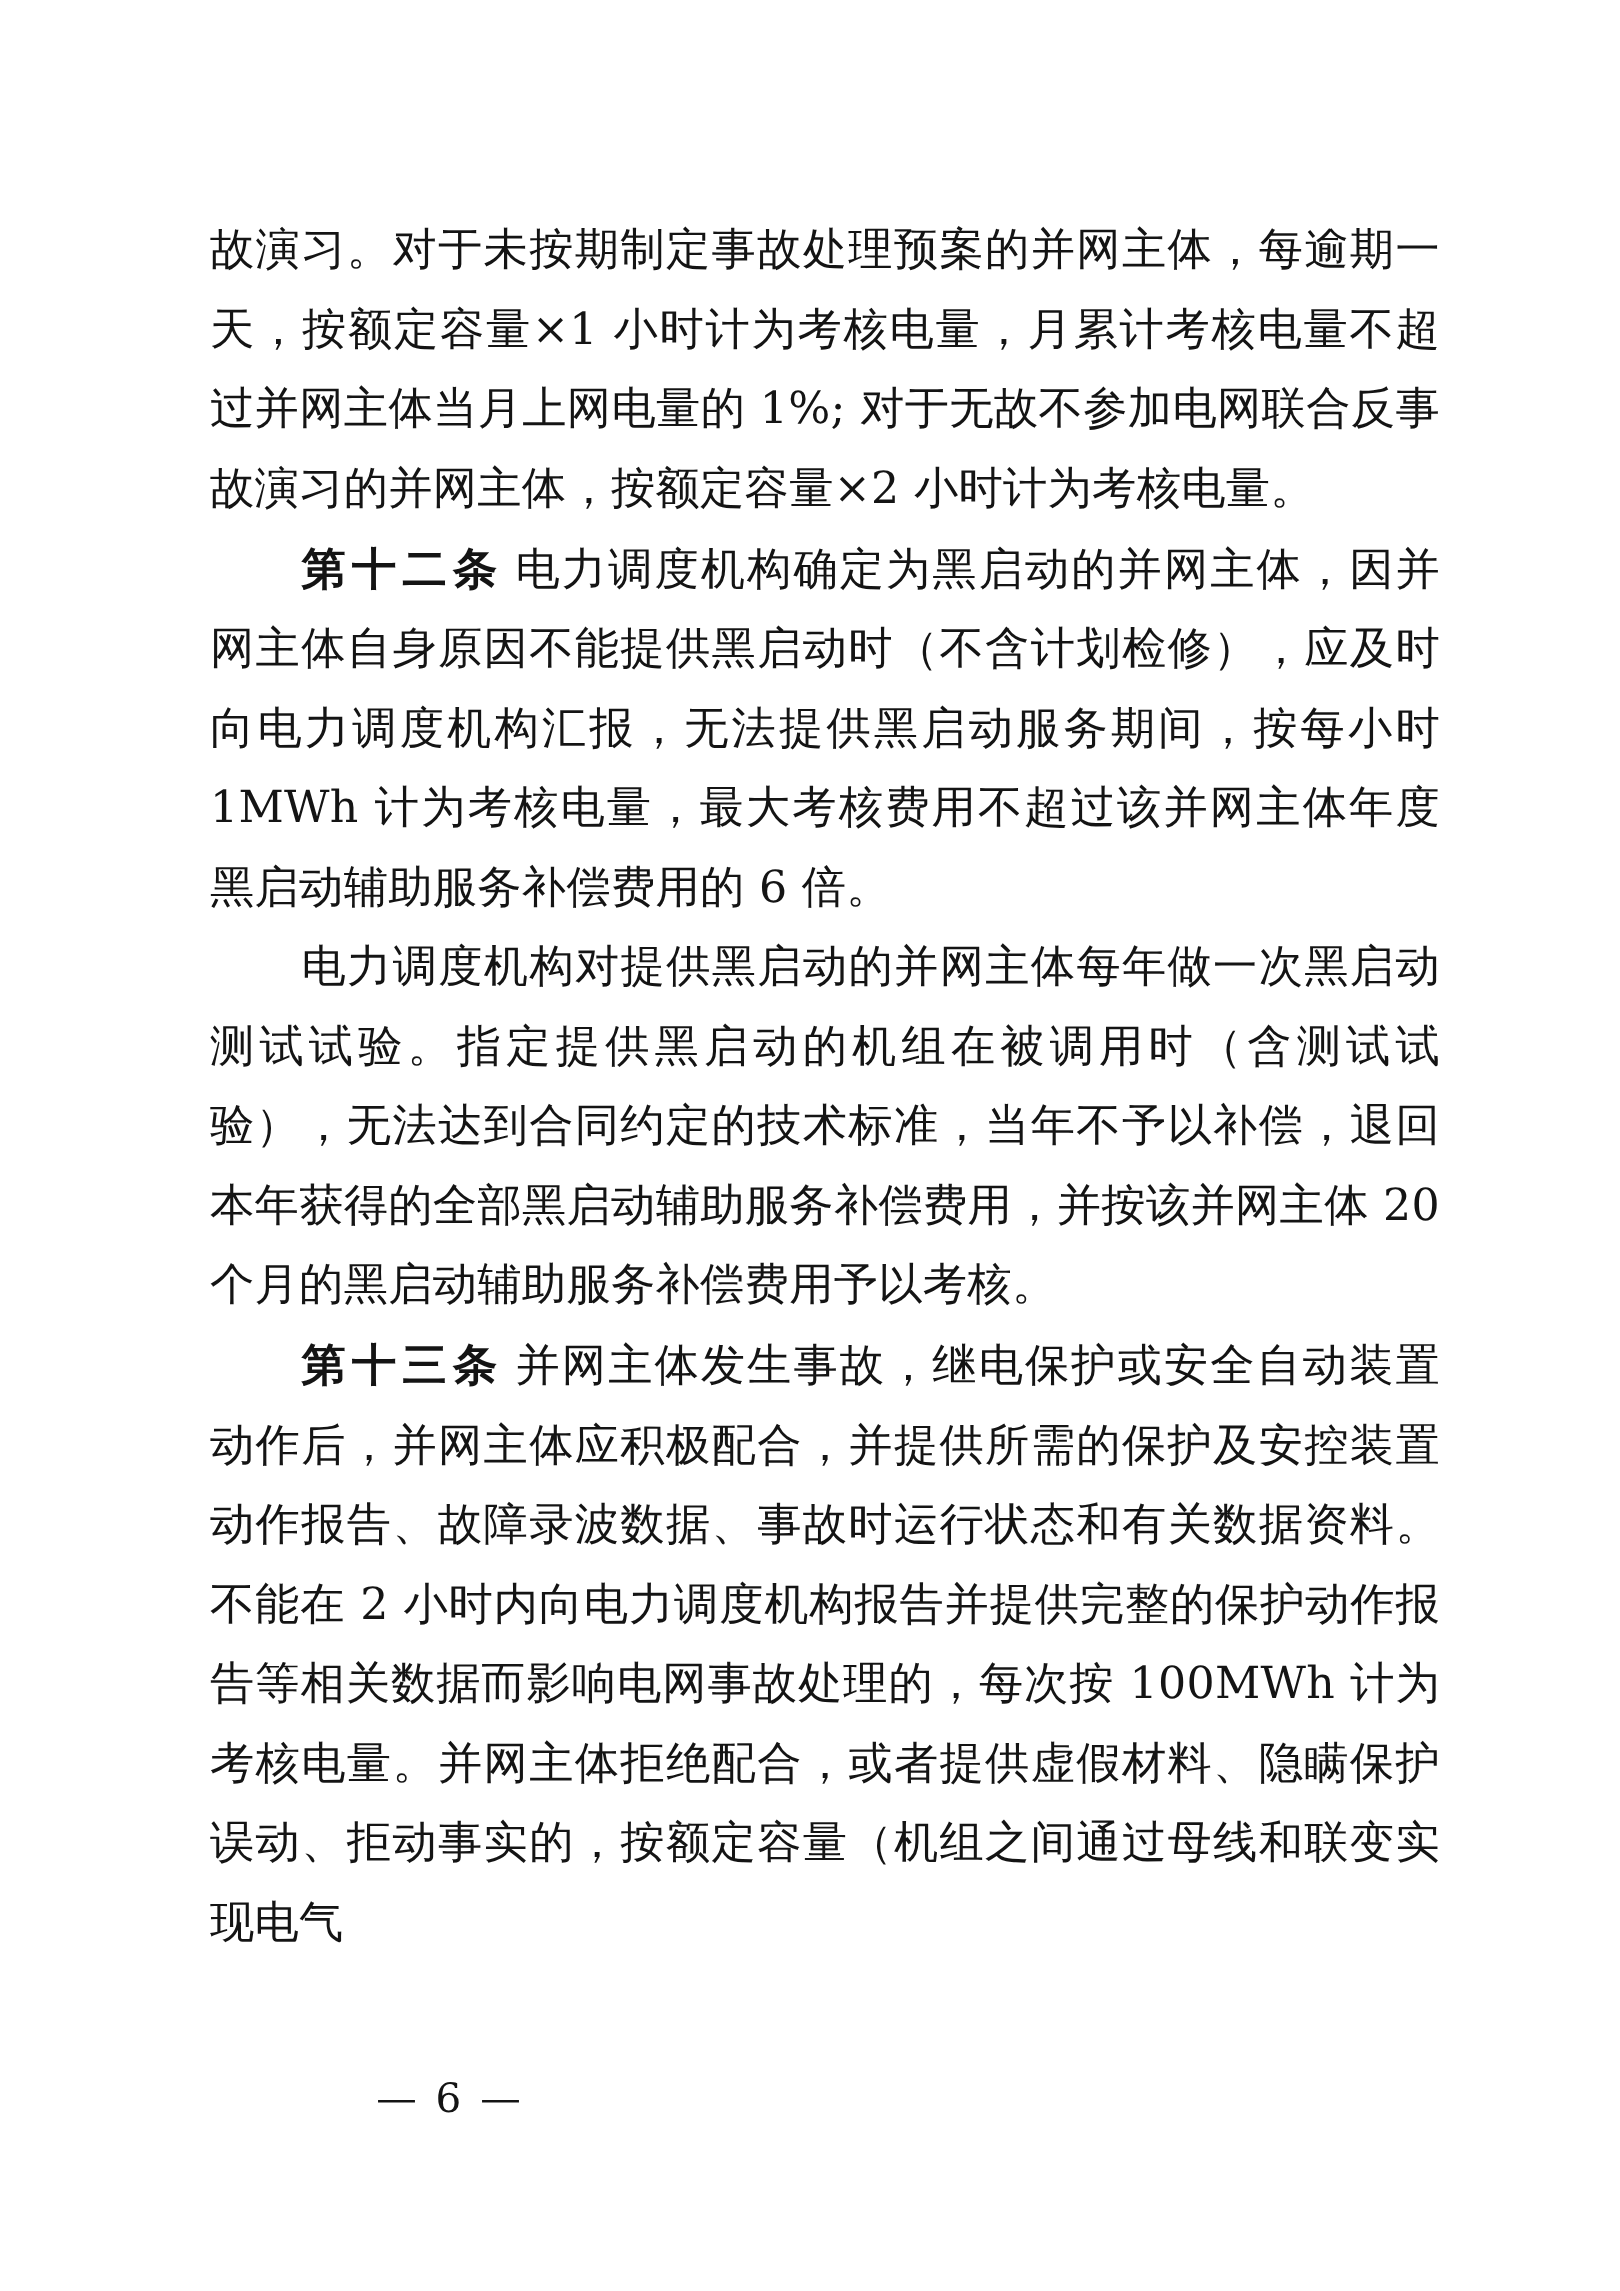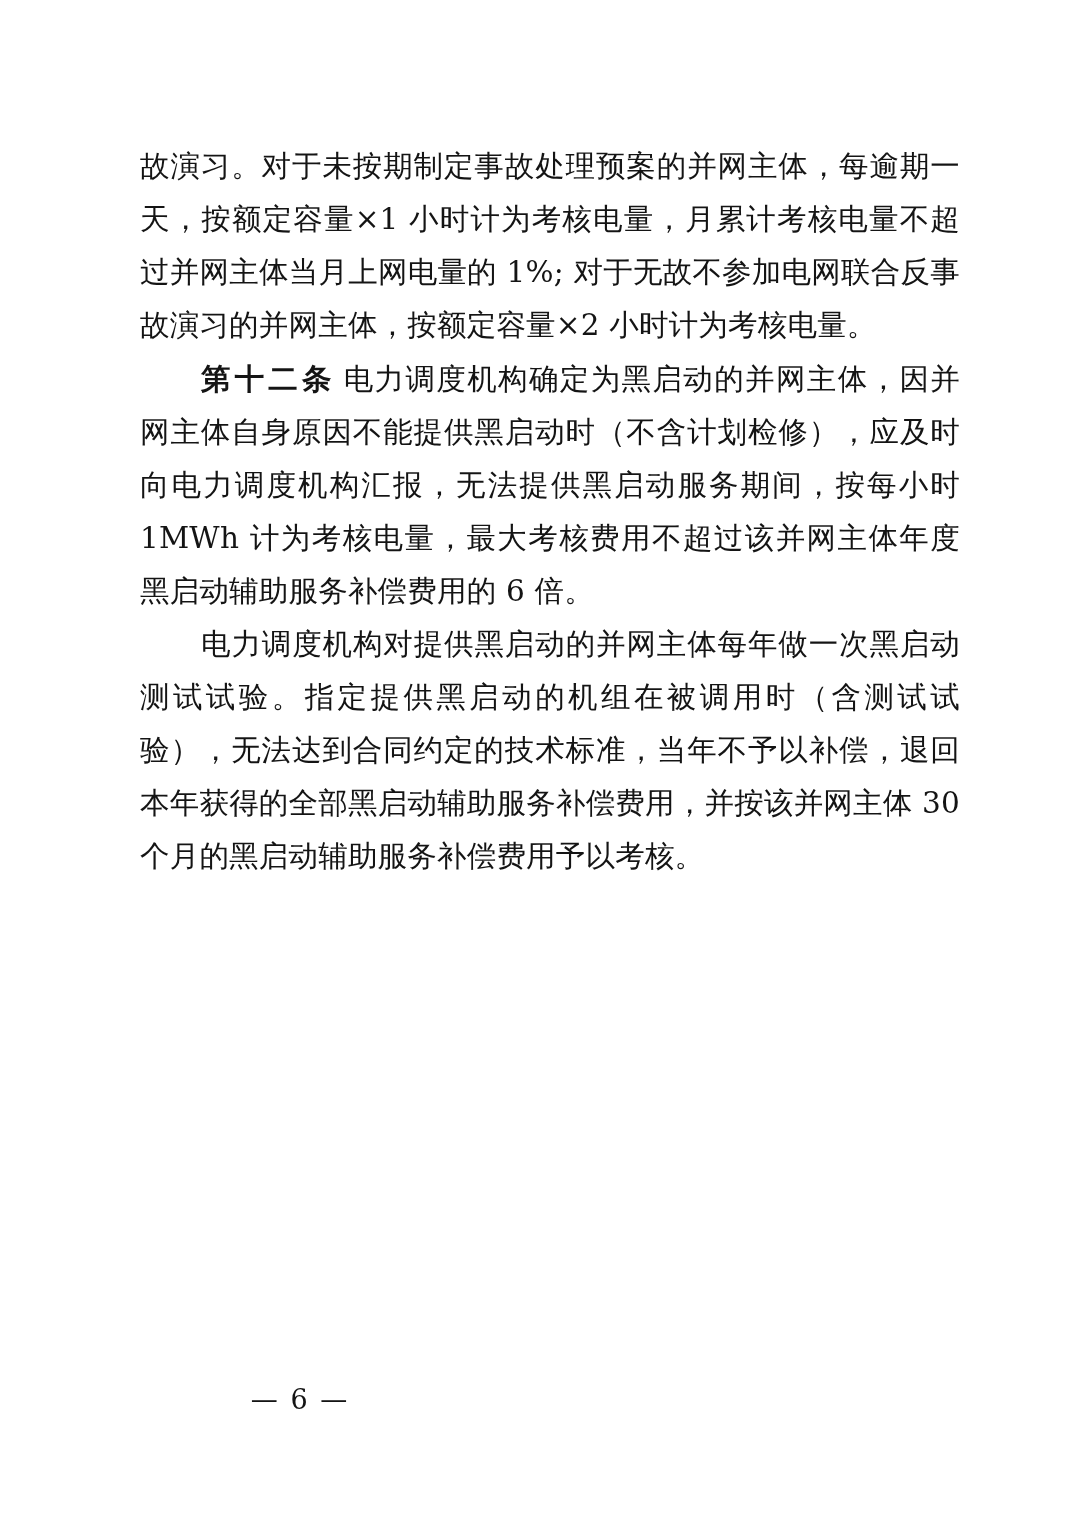--- a/index.html
+++ b/index.html
@@ -65,19 +65,20 @@
 <body>
 
 <div class="page">
   <div class="body-text">
 
     <p class="para"><span>故演习。对于未按期制定事故处理预案的并网主体，每逾期一天，按额定容量×1 小时计为考核电量，月累计考核电量不超过并网主体当月上网电量的 1%; 对于无故不参加电网联合反事故演习的并网主体，按额定容量×2 小时计为考核电量。</span></p>
 
     <p class="para indent"><span class="article-head sp-after">第十二条</span><span>电力调度机构确定为黑启动的并网主体，因并网主体自身原因不能提供黑启动时（不含计划检修），应及时向电力调度机构汇报，无法提供黑启动服务期间，按每小时 1MWh 计为考核电量，最大考核费用不超过该并网主体年度黑启动辅助服务补偿费用的 6 倍。</span></p>
 
 
-    <p class="para indent"><span>电力调度机构对提供黑启动的并网主体每年做一次黑启动测试试验。指定提供黑启动的机组在被调用时（含测试试验），无法达到合同约定的技术标准，当年不予以补偿，退回本年获得的全部黑启动辅助服务补偿费用，并按该并网主体 30 个月的黑启动辅助服务补偿费用予以考核。</span></p>
+    <p class="para indent"><span>电力调度机构对提供黑启动的并网主体每年做一次黑启动测试试验。指定提供黑启动的机组在被调用时（含测试试验），无法达到合同约定的技术标准，当年不予以补偿，退回本年获得的全部黑启动辅助服务补偿费用，并按该并网主体 20 个月的黑启动辅助服务补偿费用予以考核。</span></p>
 
+    <p class="para indent"><span class="article-head sp-after">第十三条</span><span>并网主体发生事故，继电保护或安全自动装置动作后，并网主体应积极配合，并提供所需的保护及安控装置动作报告、故障录波数据、事故时运行状态和有关数据资料。不能在 2 小时内向电力调度机构报告并提供完整的保护动作报告等相关数据而影响电网事故处理的，每次按 100MWh 计为考核电量。并网主体拒绝配合，或者提供虚假材料、隐瞒保护误动、拒动事实的，按额定容量（机组之间通过母线和联变实现电气</span></p>
 
   </div>
 
   <div class="page-number"><span class="pn-inner">— 6 —</span></div>
 </div>
 
 </body></html>

